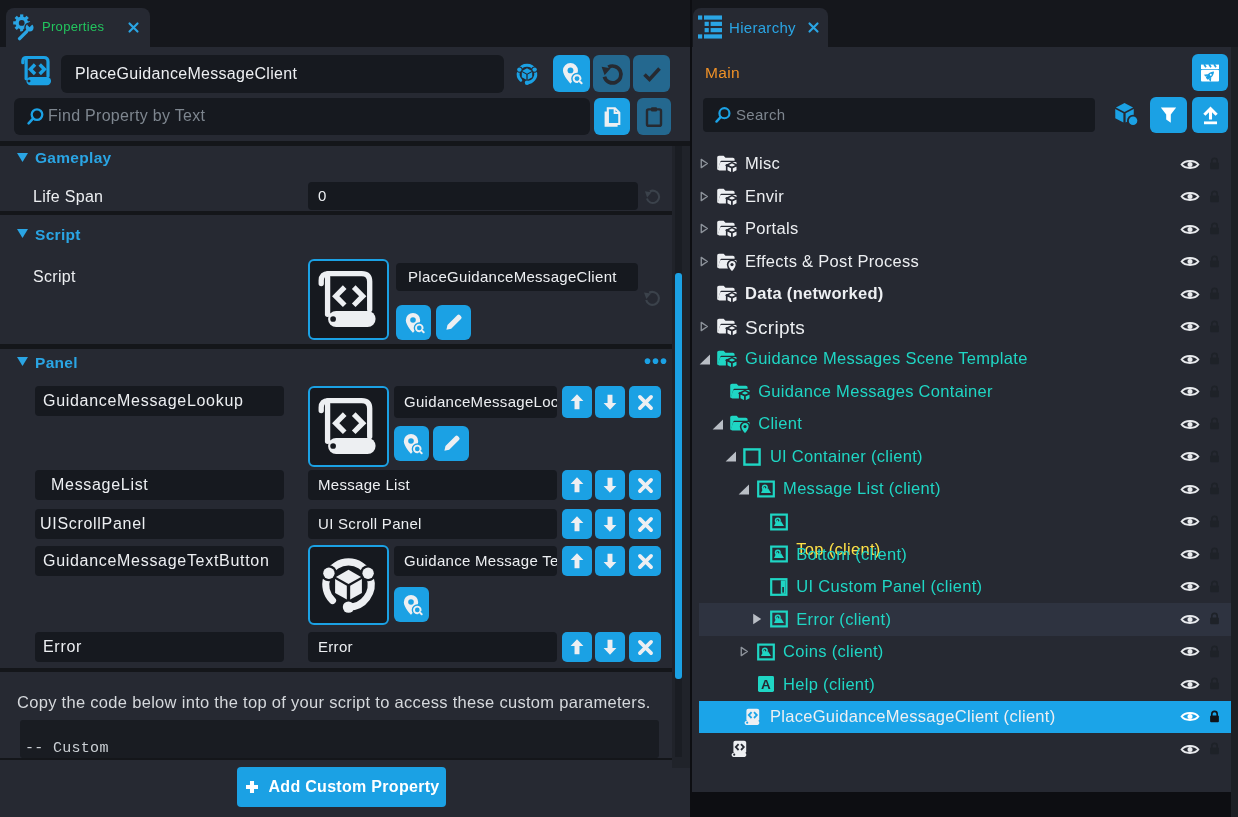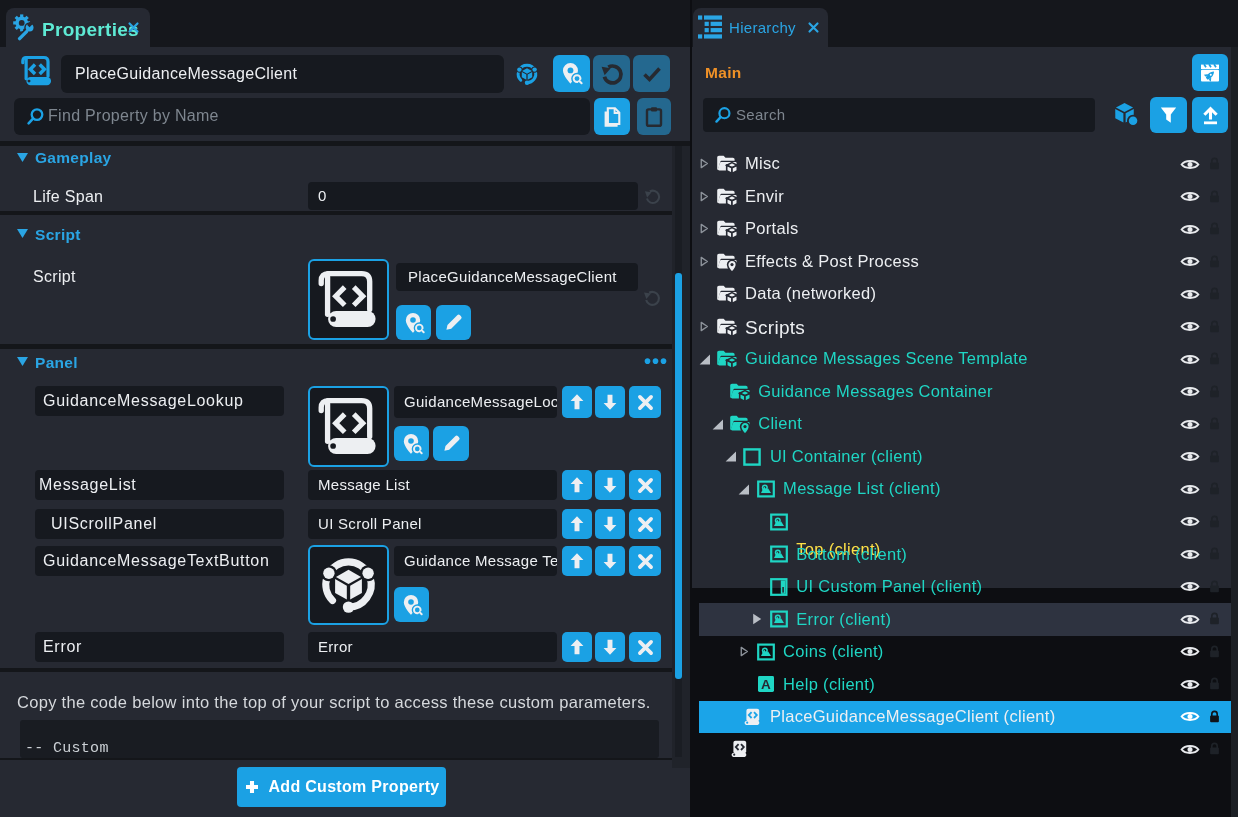--- a/index.html
+++ b/index.html
@@ -20,21 +20,21 @@
       <rect x="8.1" y="0.4" width="3.2" height="3.2" fill="#2aa5e4" transform="rotate(270 9.7 8.9)"></rect>
       <rect x="8.1" y="0.4" width="3.2" height="3.2" fill="#2aa5e4" transform="rotate(315 9.7 8.9)"></rect>
       <circle cx="9.7" cy="8.9" r="6.3" fill="#2aa5e4"></circle>
       <circle cx="9.7" cy="8.9" r="2.9" fill="#262932"></circle>
       <path d="M7.6 24.6 L15.2 17" stroke="#262932" stroke-width="6.6" stroke-linecap="round"></path>
       <circle cx="17.6" cy="13.6" r="5.3" fill="#262932"></circle>
       <path d="M7.6 24.6 L14.6 17.6" stroke="#2aa5e4" stroke-width="3.4" stroke-linecap="round"></path>
       <circle cx="17.6" cy="13.6" r="3.9" fill="#2aa5e4"></circle>
       <rect x="16.6" y="6.8" width="3.6" height="6" fill="#262932" transform="rotate(45 18.4 9.8)"></rect>
     </svg>
-<div class="abs" style="left:42px;top:19px;font-size:19px;color:#5eead4;font-weight:700;white-space:nowrap;">Properties</div>
+<div class="abs" style="left:42px;top:19px;font-size:13px;color:#22c55e;font-weight:400;white-space:nowrap;">Properties</div>
 <svg class="abs" style="left:126px;top:20px" width="15" height="15" viewBox="0 0 24 24">
       <path d="M5.6 5.6 L18.4 18.4 M18.4 5.6 L5.6 18.4" stroke="#2aa5e4" stroke-width="3.4" stroke-linecap="round"></path>
     </svg>
 <svg class="abs" style="left:17px;top:51px" width="40" height="40" viewBox="0 0 81 81">
       <path d="M20 13.2 h-1 c-4.6 0 -7.2 2.6 -7.2 7.2 v3.4" fill="none" stroke="#1ba1e4" stroke-width="6.5" stroke-linecap="round"></path>
       <path d="M18.5 16.5 V56" fill="none" stroke="#1ba1e4" stroke-width="6.5" stroke-linecap="round"></path>
       <path d="M19 13.2 H54.4 c5.6 0 8.4 2.8 8.4 8.4 V51" fill="none" stroke="#1ba1e4" stroke-width="6.5" stroke-linecap="round"></path>
       <path d="M27.5 52.5 H60.5 a8.5 8.5 0 0 1 0 17 H27.5 a8.5 8.5 0 0 1 0 -17 Z" fill="#1ba1e4"></path>
       <circle cx="24.3" cy="61" r="3" fill="#262932"></circle>
       <path d="M36.5 27.5 L27 37 L36.5 46.5" fill="none" stroke="#1ba1e4" stroke-width="7"></path>
@@ -73,21 +73,21 @@
 <div class="abs" style="left:633px;top:55px;width:37px;height:37px;background:#24688f;border-radius:6px">
       <svg style="position:absolute;left:6.5px;top:6.5px" width="24" height="24" viewBox="0 0 24 24">
         <path d="M4.5 12.5 L9.5 17.5 L19.5 6.5" fill="none" stroke="#262a31" stroke-width="3.6"></path>
       </svg>
     </div>
 <div class="abs" style="left:14px;top:98px;width:576px;height:37px;background:#16191f;border-radius:6px;line-height:37px;padding-left:44px;font-size:15px;overflow:hidden;white-space:nowrap"></div>
 <svg class="abs" style="left:26px;top:107px" width="19" height="19" viewBox="0 0 19 19">
       <circle cx="11" cy="7.6" r="5.3" fill="none" stroke="#1ba1e4" stroke-width="2.3"></circle>
       <line x1="7" y1="11.7" x2="2.6" y2="16.4" stroke="#1ba1e4" stroke-width="2.6" stroke-linecap="round"></line>
     </svg>
-<div class="abs" style="left:48px;top:107px;font-size:16px;color:#7e868f;font-weight:400;white-space:nowrap;">Find Property by Name</div>
+<div class="abs" style="left:48px;top:107px;font-size:16px;color:#7e868f;font-weight:400;white-space:nowrap;">Find Property by Text</div>
 <div class="abs" style="left:594px;top:98px;width:36px;height:37px;background:#1ba1e4;border-radius:6px">
       <svg style="position:absolute;left:6.0px;top:6.5px" width="24" height="24" viewBox="0 0 24 24">
         <path d="M4.6 6.4 h4 v13 h9 v2.4 h-13 Z" fill="#edeff2"></path>
         <path d="M7.8 3.3 H15 l4.3 4.3 V19 H7.8 Z" fill="none" stroke="#edeff2" stroke-width="2.1"></path>
         <path d="M14.6 3.3 v4.7 h4.7" fill="none" stroke="#edeff2" stroke-width="1.9"></path>
       </svg>
     </div>
 <div class="abs" style="left:637px;top:98px;width:34px;height:37px;background:#24688f;border-radius:6px">
       <svg style="position:absolute;left:5.0px;top:6.5px" width="24" height="24" viewBox="0 0 24 24">
         <rect x="5" y="4.4" width="14" height="16.4" rx="1.6" fill="none" stroke="#262a31" stroke-width="2.4"></rect>
@@ -184,38 +184,38 @@
         <circle cx="17.3" cy="16.9" r="3.3" fill="none" stroke="#edeff2" stroke-width="1.9"></circle>
         <line x1="19.8" y1="19.4" x2="21.9" y2="21.5" stroke="#1ba1e4" stroke-width="4.4"></line>
         <line x1="19.8" y1="19.4" x2="21.7" y2="21.3" stroke="#edeff2" stroke-width="2" stroke-linecap="round"></line>
       </svg>
     </div>
 <div class="abs" style="left:433px;top:426px;width:36px;height:35px;background:#1ba1e4;border-radius:6px">
       <svg style="position:absolute;left:6.5px;top:6.0px" width="23" height="23" viewBox="0 0 24 24">
         <path d="M4.6 19.6 l1.1 -4.9 L15.9 4.5 a2 2 0 0 1 2.9 0 l1 1 a2 2 0 0 1 0 2.9 L9.6 18.6 Z" fill="#edeff2"></path>
       </svg>
     </div>
-<div class="abs" style="left:35px;top:470px;width:249px;height:30px;background:#16191f;border-radius:4px;line-height:30px;padding-left:4px;font-size:16px;letter-spacing:0.7px;overflow:hidden;white-space:nowrap"><span style="color:#edeff2">MessageList</span></div>
+<div class="abs" style="left:35px;top:470px;width:249px;height:30px;background:#16191f;border-radius:4px;line-height:30px;padding-left:16px;font-size:16px;letter-spacing:0.7px;overflow:hidden;white-space:nowrap"><span style="color:#edeff2">MessageList</span></div>
 <div class="abs" style="left:308px;top:470px;width:249px;height:30px;background:#16191f;border-radius:4px;line-height:30px;padding-left:10px;font-size:15px;overflow:hidden;white-space:nowrap"><span style="color:#edeff2">Message List</span></div>
 <div class="abs" style="left:562px;top:470px;width:30px;height:30px;background:#1ba1e4;border-radius:5px">
       <svg style="position:absolute;left:4.0px;top:4.0px" width="22" height="22" viewBox="0 0 24 24">
         <path d="M12 3.6 L19 10.8 h-4.3 V20 h-5.4 V10.8 H5 Z" fill="#edeff2"></path>
       </svg>
     </div>
 <div class="abs" style="left:595px;top:470px;width:30px;height:30px;background:#1ba1e4;border-radius:5px">
       <svg style="position:absolute;left:4.0px;top:4.0px" width="22" height="22" viewBox="0 0 24 24">
         <path transform="rotate(180 12 12)" d="M12 3.6 L19 10.8 h-4.3 V20 h-5.4 V10.8 H5 Z" fill="#edeff2"></path>
       </svg>
     </div>
 <div class="abs" style="left:629px;top:470px;width:32px;height:30px;background:#1ba1e4;border-radius:5px">
       <svg style="position:absolute;left:5.5px;top:4.5px" width="21" height="21" viewBox="0 0 24 24">
         <path d="M5.6 5.6 L18.4 18.4 M18.4 5.6 L5.6 18.4" stroke="#edeff2" stroke-width="4.2" stroke-linecap="round"></path>
       </svg>
     </div>
-<div class="abs" style="left:35px;top:509px;width:249px;height:30px;background:#16191f;border-radius:4px;line-height:30px;padding-left:16px;font-size:16px;letter-spacing:0.7px;overflow:hidden;white-space:nowrap"><span style="color:#edeff2">UIScrollPanel</span></div>
+<div class="abs" style="left:35px;top:509px;width:249px;height:30px;background:#16191f;border-radius:4px;line-height:30px;padding-left:5px;font-size:16px;letter-spacing:0.7px;overflow:hidden;white-space:nowrap"><span style="color:#edeff2">UIScrollPanel</span></div>
 <div class="abs" style="left:308px;top:509px;width:249px;height:30px;background:#16191f;border-radius:4px;line-height:30px;padding-left:10px;font-size:15px;overflow:hidden;white-space:nowrap"><span style="color:#edeff2">UI Scroll Panel</span></div>
 <div class="abs" style="left:562px;top:509px;width:30px;height:30px;background:#1ba1e4;border-radius:5px">
       <svg style="position:absolute;left:4.0px;top:4.0px" width="22" height="22" viewBox="0 0 24 24">
         <path d="M12 3.6 L19 10.8 h-4.3 V20 h-5.4 V10.8 H5 Z" fill="#edeff2"></path>
       </svg>
     </div>
 <div class="abs" style="left:595px;top:509px;width:30px;height:30px;background:#1ba1e4;border-radius:5px">
       <svg style="position:absolute;left:4.0px;top:4.0px" width="22" height="22" viewBox="0 0 24 24">
         <path transform="rotate(180 12 12)" d="M12 3.6 L19 10.8 h-4.3 V20 h-5.4 V10.8 H5 Z" fill="#edeff2"></path>
       </svg>
@@ -290,39 +290,39 @@
 <div class="abs" style="left:25px;top:740px;font-size:15px;color:#ccd1d6;font-family:'Liberation Mono',monospace">-- Custom</div>
 <div class="abs" style="left:0px;top:758px;width:690px;height:2px;background:#14161a"></div>
 <div class="abs" style="left:237px;top:767px;width:209px;height:40px;background:#1ba1e4;border-radius:4px;text-align:center;line-height:40px;color:#fff;font-weight:700;font-size:16px"><svg style="position:relative;top:3.5px;margin-right:7px" width="18" height="18" viewBox="0 0 24 24">
         <path d="M12 4 V20 M4 12 H20" stroke="#fff" stroke-width="5.4"></path>
       </svg>Add Custom Property</div>
 <div class="abs" style="left:672px;top:146px;width:18px;height:622px;background:#20232a"></div>
 <div class="abs" style="left:675px;top:146px;width:7px;height:611px;background:#1a1d23"></div>
 <div class="abs" style="left:675px;top:273px;width:7px;height:406px;background:#1ba1e4;border-radius:3px"></div>
 </div>
 <div class="abs" style="left:690px;top:0px;width:2px;height:817px;background:#0d0e12"></div>
-<div class="abs" style="left:692px;top:0;width:546px;height:588px;background:#262932">
+<div class="abs" style="left:692px;top:0;width:546px;height:792px;background:#262932">
 <div class="abs" style="left:0px;top:0px;width:546px;height:47px;background:#15171c"></div>
 <div class="abs" style="left:539px;top:47px;width:7px;height:770px;background:#1c1f24"></div>
 <div class="abs" style="left:1px;top:8px;width:135px;height:39px;background:#262932;border-radius:8px 8px 0 0"></div>
 <svg class="abs" style="left:6px;top:15px" width="24" height="24" viewBox="0 0 24 23.1">
       <rect x="0" y="0" width="4.2" height="4.2" fill="#2aa5e4"></rect>
       <rect x="6" y="0" width="18" height="4.2" fill="#2aa5e4"></rect>
       <rect x="6.6" y="6.3" width="4.2" height="4.2" fill="#2aa5e4"></rect>
       <rect x="12.6" y="6.3" width="11.4" height="4.2" fill="#2aa5e4"></rect>
       <rect x="6.6" y="12.6" width="4.2" height="4.2" fill="#2aa5e4"></rect>
       <rect x="12.6" y="12.6" width="11.4" height="4.2" fill="#2aa5e4"></rect>
       <rect x="0" y="18.9" width="4.2" height="4.2" fill="#2aa5e4"></rect>
       <rect x="6" y="18.9" width="18" height="4.2" fill="#2aa5e4"></rect>
     </svg>
 <div class="abs" style="left:37px;top:19px;font-size:15px;color:#2aa5e4;font-weight:400;white-space:nowrap;">Hierarchy</div>
 <svg class="abs" style="left:114px;top:20px" width="15" height="15" viewBox="0 0 24 24">
       <path d="M5.6 5.6 L18.4 18.4 M18.4 5.6 L5.6 18.4" stroke="#2aa5e4" stroke-width="3.4" stroke-linecap="round"></path>
     </svg>
-<div class="abs" style="left:13px;top:64px;font-size:15.5px;color:#ef9127;font-weight:700;white-space:nowrap;">Main</div>
+<div class="abs" style="left:13px;top:64px;font-size:15.5px;color:#ef9127;font-weight:400;white-space:nowrap;">Main</div>
 <div class="abs" style="left:500px;top:54px;width:36px;height:37px;background:#1ba1e4;border-radius:6px">
       <svg style="position:absolute;left:6.0px;top:6.5px" width="24" height="24" viewBox="0 0 24 24">
         <path d="M3 3.6 H21 V8 H3 Z" fill="#fff"></path>
         <path d="M6 3.2 l2 3 M11 3.2 l2 3 M16 3.2 l2 3" stroke="#1ba1e4" stroke-width="1.7"></path>
         <rect x="3" y="8.8" width="18" height="11.6" rx="1" fill="#fff"></rect>
         <g transform="rotate(45 12 14.5)">
           <path d="M12 8.8 c1.7 1.8 2.3 4 2.3 6 0 1.6 -.5 3.3 -1 4.3 h-2.6 c-.5 -1 -1 -2.7 -1 -4.3 0 -2 .6 -4.2 2.3 -6 Z" fill="#1ba1e4"></path>
           <path d="M9.9 15.5 l-1.8 2.3 h1.8 M14.1 15.5 l1.8 2.3 h-1.8" fill="#1ba1e4" stroke="#1ba1e4" stroke-width="1"></path>
           <circle cx="12" cy="13.4" r="1" fill="#fff"></circle>
         </g>
@@ -436,21 +436,21 @@
     </svg>
 <svg class="abs" style="left:24.0px;top:284.2px" width="22" height="19" viewBox="0 0 22 19">
       <path d="M1.2 15.3 V3.6 c0-1 .8-1.8 1.8-1.8 h4.6 l1.9 1.9 h7.3 c1 0 1.8 .8 1.8 1.8 v1.2 H5.9 c-.8 0-1.5 .5-1.7 1.3 L1.9 15.9 Z" fill="#edeff2"></path>
       <path d="M5.5 8 h13.9 c.9 0 1.4 .7 1.2 1.5 l-1.6 5.6 c-.2 .8-.9 1.3-1.7 1.3 H3.4 c-1 0-1.6-.8-1.4-1.7 L3.8 9.3 C4 8.5 4.7 8 5.5 8 Z" fill="#edeff2"></path>
       <g>
         <polygon points="16,8.6 21.3,11.2 16,13.8 10.7,11.2" fill="#edeff2" stroke="#262932" stroke-width="1.6"></polygon>
         <polygon points="10.7,11.2 16,13.8 16,19.4 10.7,16.8" fill="#edeff2" stroke="#262932" stroke-width="1.6"></polygon>
         <polygon points="21.3,11.2 16,13.8 16,19.4 21.3,16.8" fill="#edeff2" stroke="#262932" stroke-width="1.6"></polygon>
       </g>
     </svg>
-<div class="abs" style="left:53.0px;top:284.4px;font-size:16.5px;color:#edeff2;font-weight:400;white-space:nowrap;">Data (networked)</div>
+<div class="abs" style="left:53.0px;top:284.4px;font-size:16.5px;color:#edeff2;font-weight:700;white-space:nowrap;">Data (networked)</div>
 <svg class="abs" style="left:488px;top:285.8px" width="20" height="17" viewBox="0 0 24 17.4">
       <path d="M2 8.7 C6 3.2 18 3.2 22 8.7 C18 14.2 6 14.2 2 8.7 Z" fill="none" stroke="#e8eaed" stroke-width="2.4"></path>
       <circle cx="12" cy="8.7" r="3.0" fill="#e8eaed"></circle>
     </svg>
 <svg class="abs" style="left:515px;top:285.2px" width="15" height="17" viewBox="0 0 24 23">
       <path d="M7.7 10.5 V7.6 a4.3 4.3 0 0 1 8.6 0 V10.5" fill="none" stroke="#1e2228" stroke-width="2.6"></path>
       <rect x="5" y="10" width="14" height="10.5" rx="1.6" fill="#1e2228"></rect>
     </svg>
 <svg class="abs" style="left:8.0px;top:320.8px" width="9" height="11" viewBox="0 0 10 12">
       <polygon points="1.4,1.4 8.2,6 1.4,10.6" fill="none" stroke="#8d939b" stroke-width="1.5" stroke-linejoin="round"></polygon>

